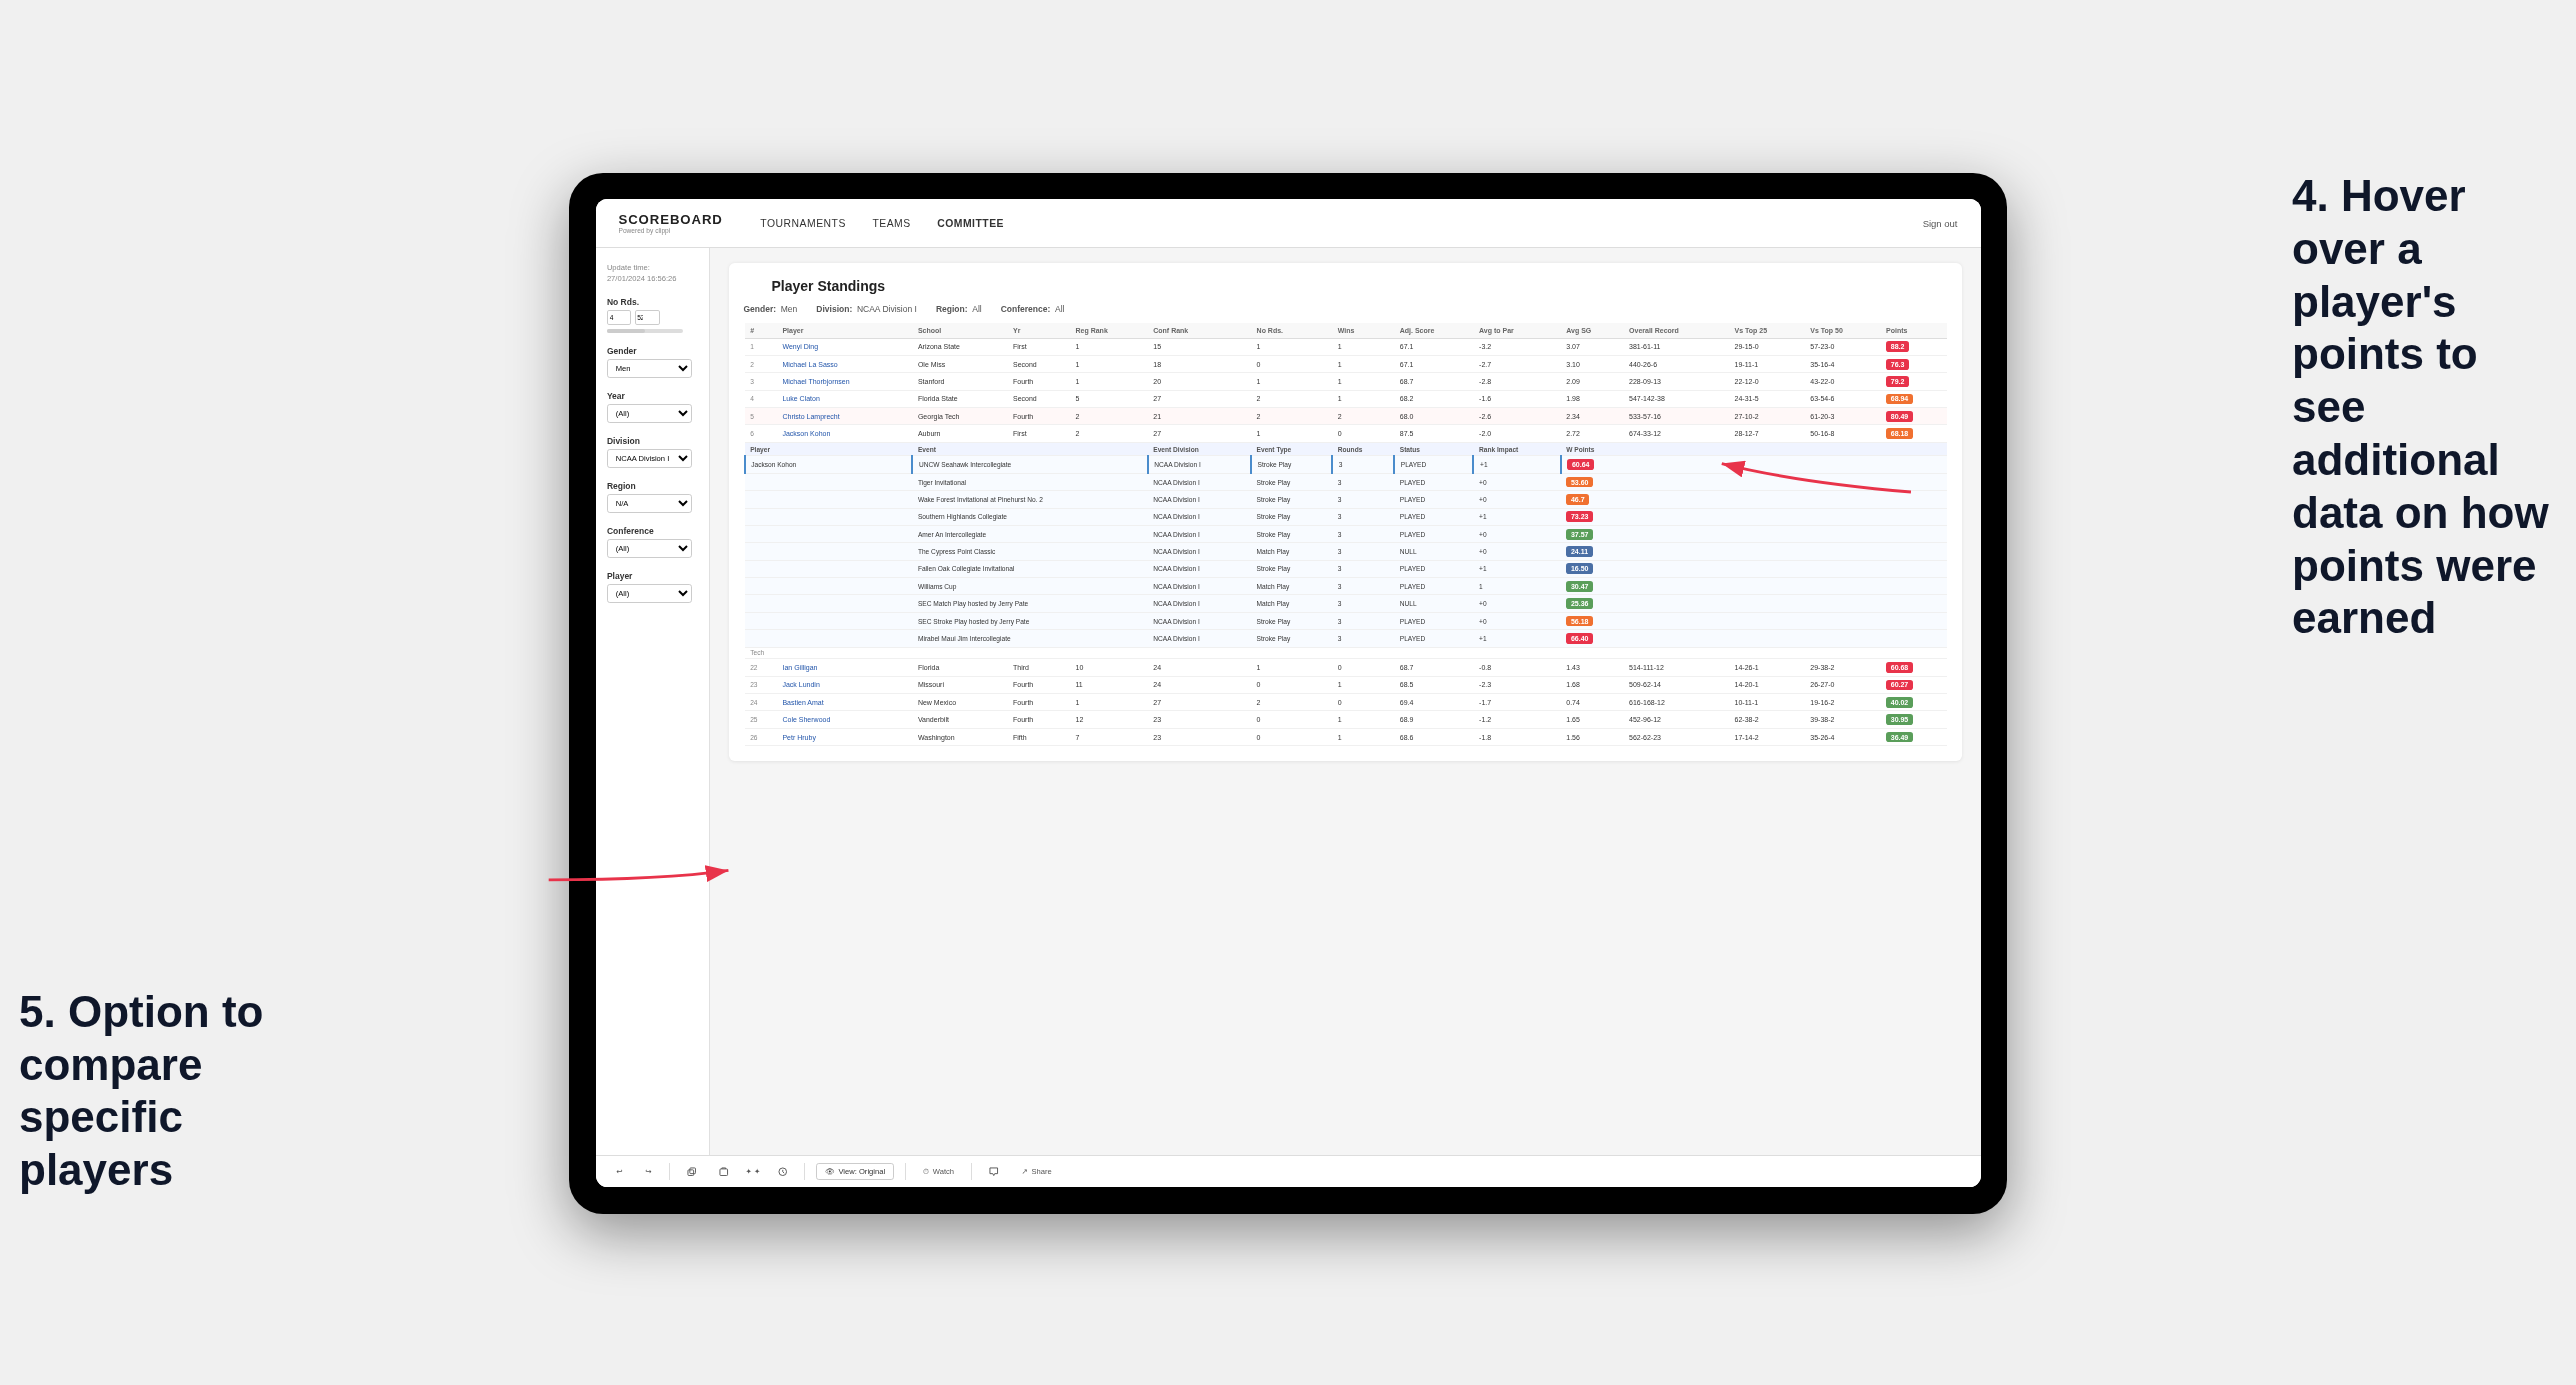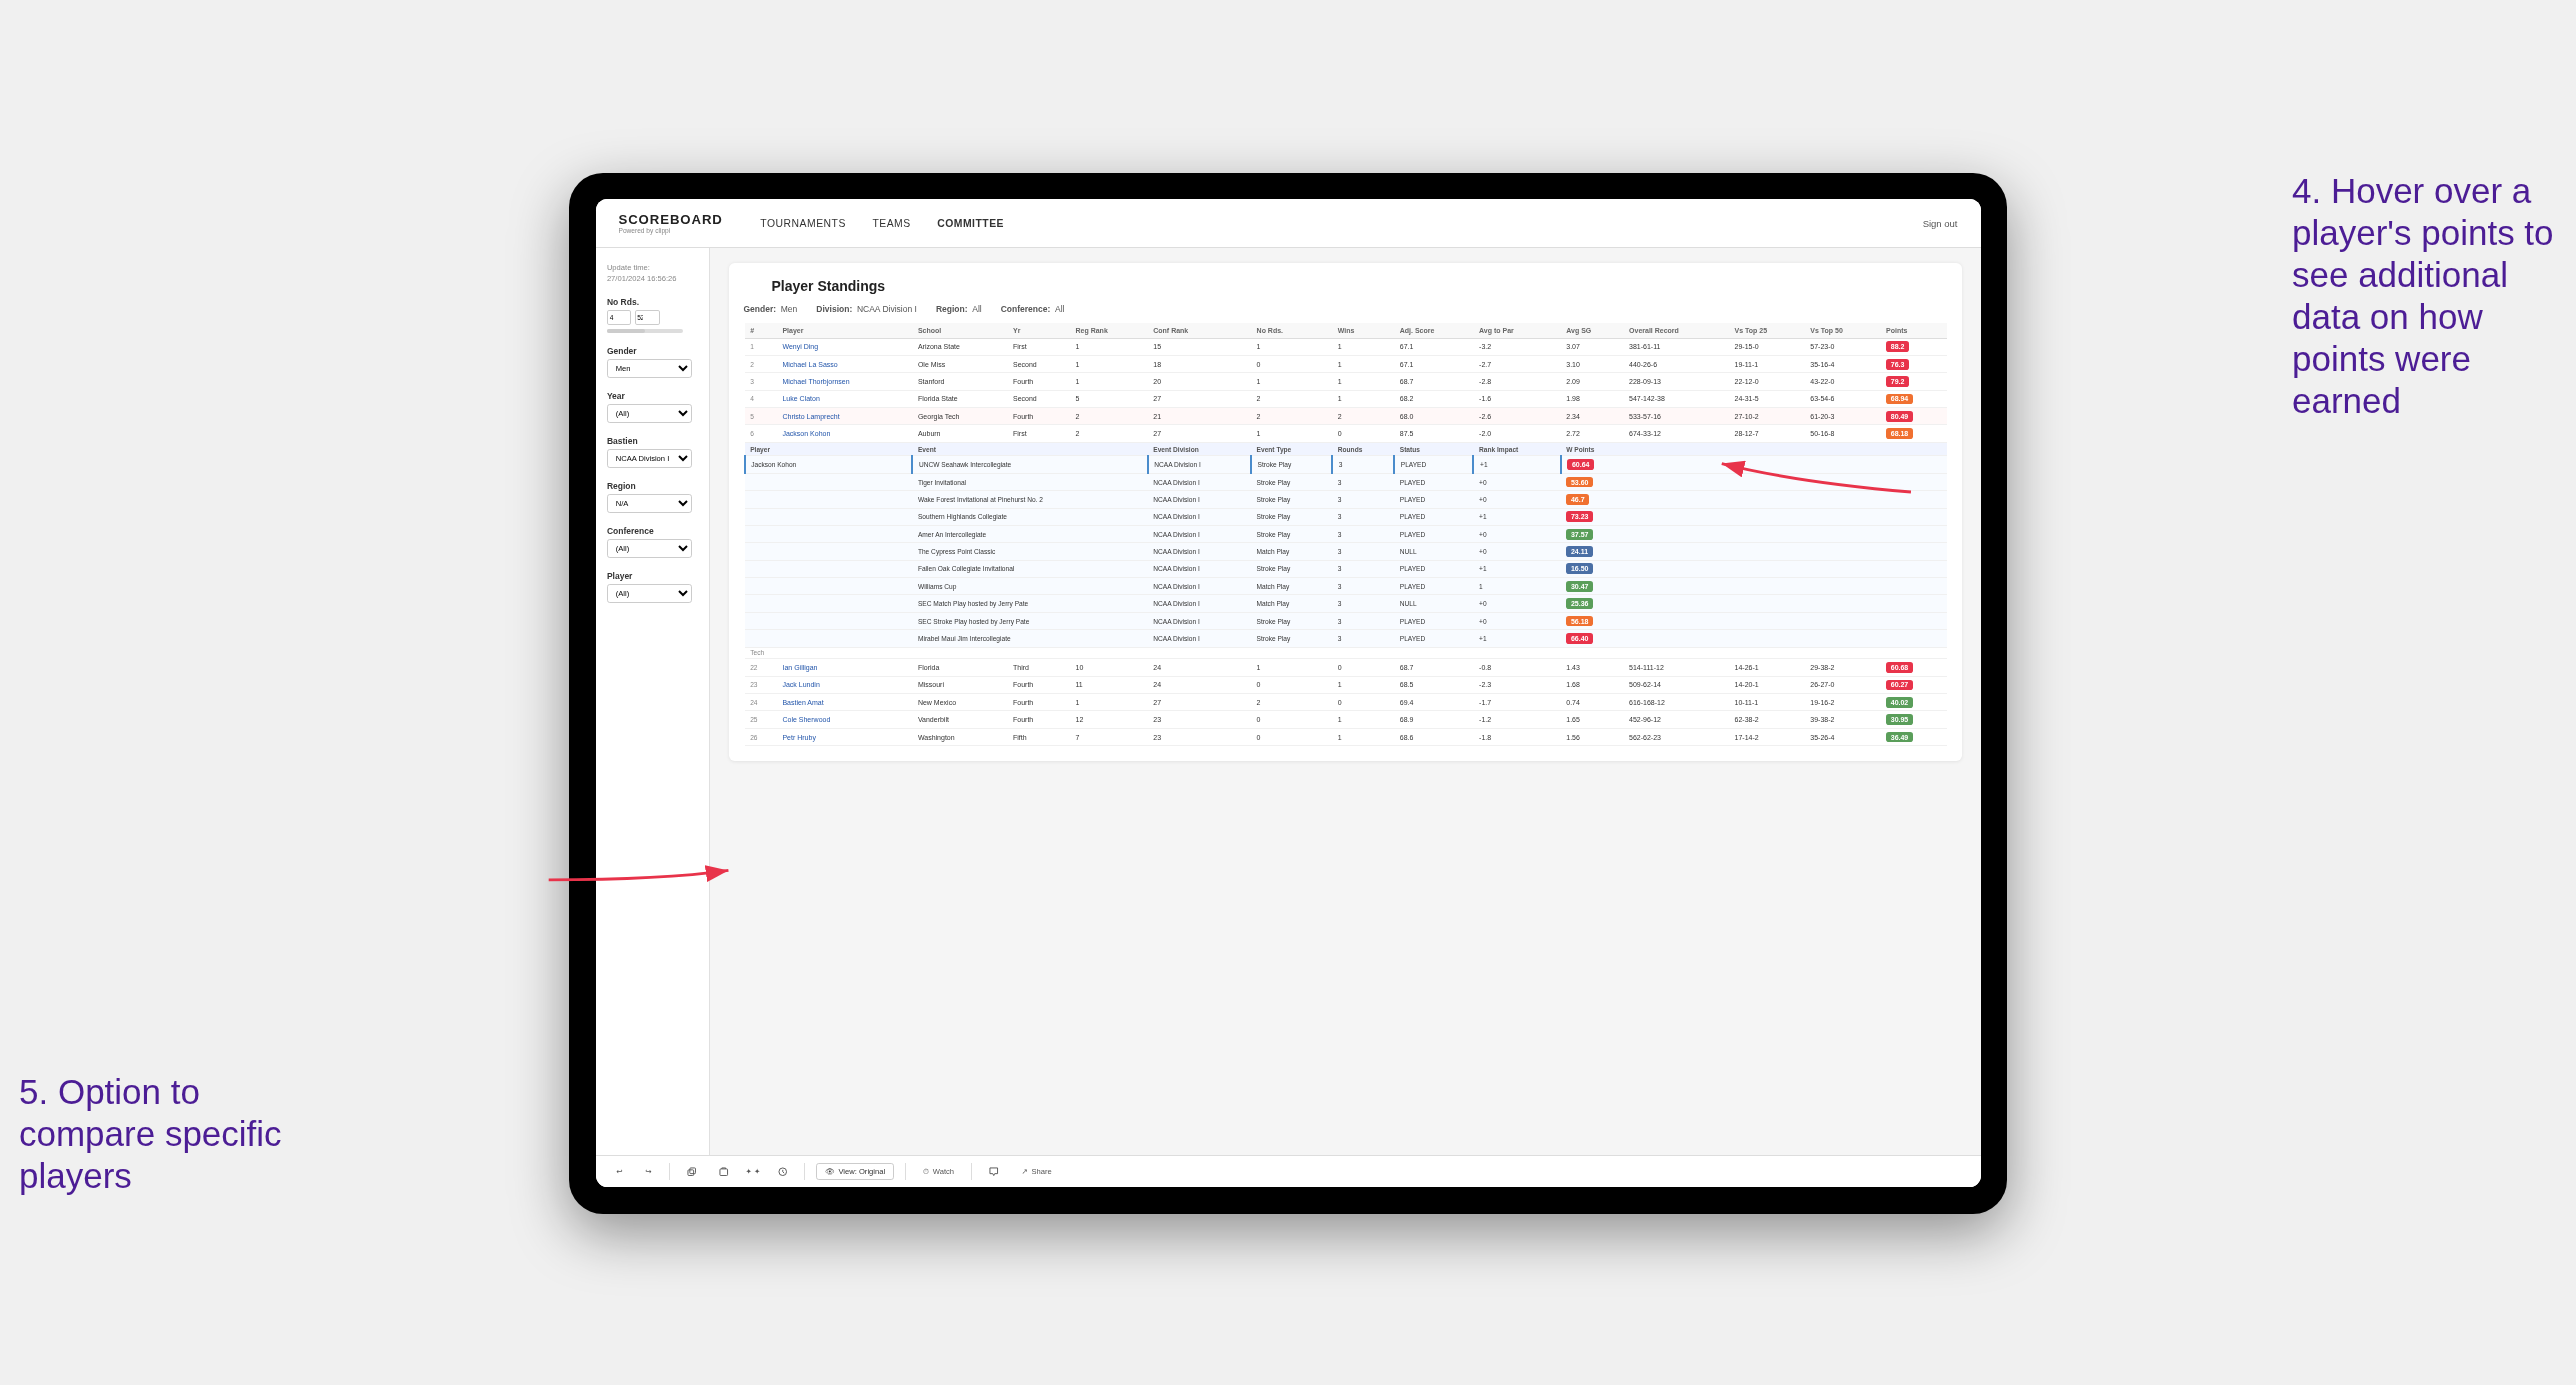--- a/index.html
+++ b/index.html
@@ -322,23 +322,23 @@
       cursor: pointer;
       padding: 2.8px 7.6px;
       border-radius: 2.8px;
       border: 0.9px solid #ccc;
       background: #fff;
     }
 
     
     .annotation {
       position: absolute;
-      font-size: 35px;
-      font-weight: 400;
-      color: #4c1d95;
+      font-size: 44px;
+      font-weight: 700;
+      color: #0f172a;
       line-height: 1.2;
       max-width: 265px;
     }
 
     .annotation-4 {
       right: 19px;
       top: 170px;
     }
 
     .annotation-5 {
@@ -419,21 +419,21 @@
         </div>
 
         <div class="sidebar-section">
           <div class="sidebar-label-text">Year</div>
           <select class="sidebar-select">
             <option>(All)</option>
           </select>
         </div>
 
         <div class="sidebar-section">
-          <div class="sidebar-label-text">Bastien</div>
+          <div class="sidebar-label-text">Division</div>
           <select class="sidebar-select">
             <option>NCAA Division I</option>
           </select>
         </div>
 
         <div class="sidebar-section">
           <div class="sidebar-label-text">Region</div>
           <select class="sidebar-select">
             <option>N/A</option>
           </select>

